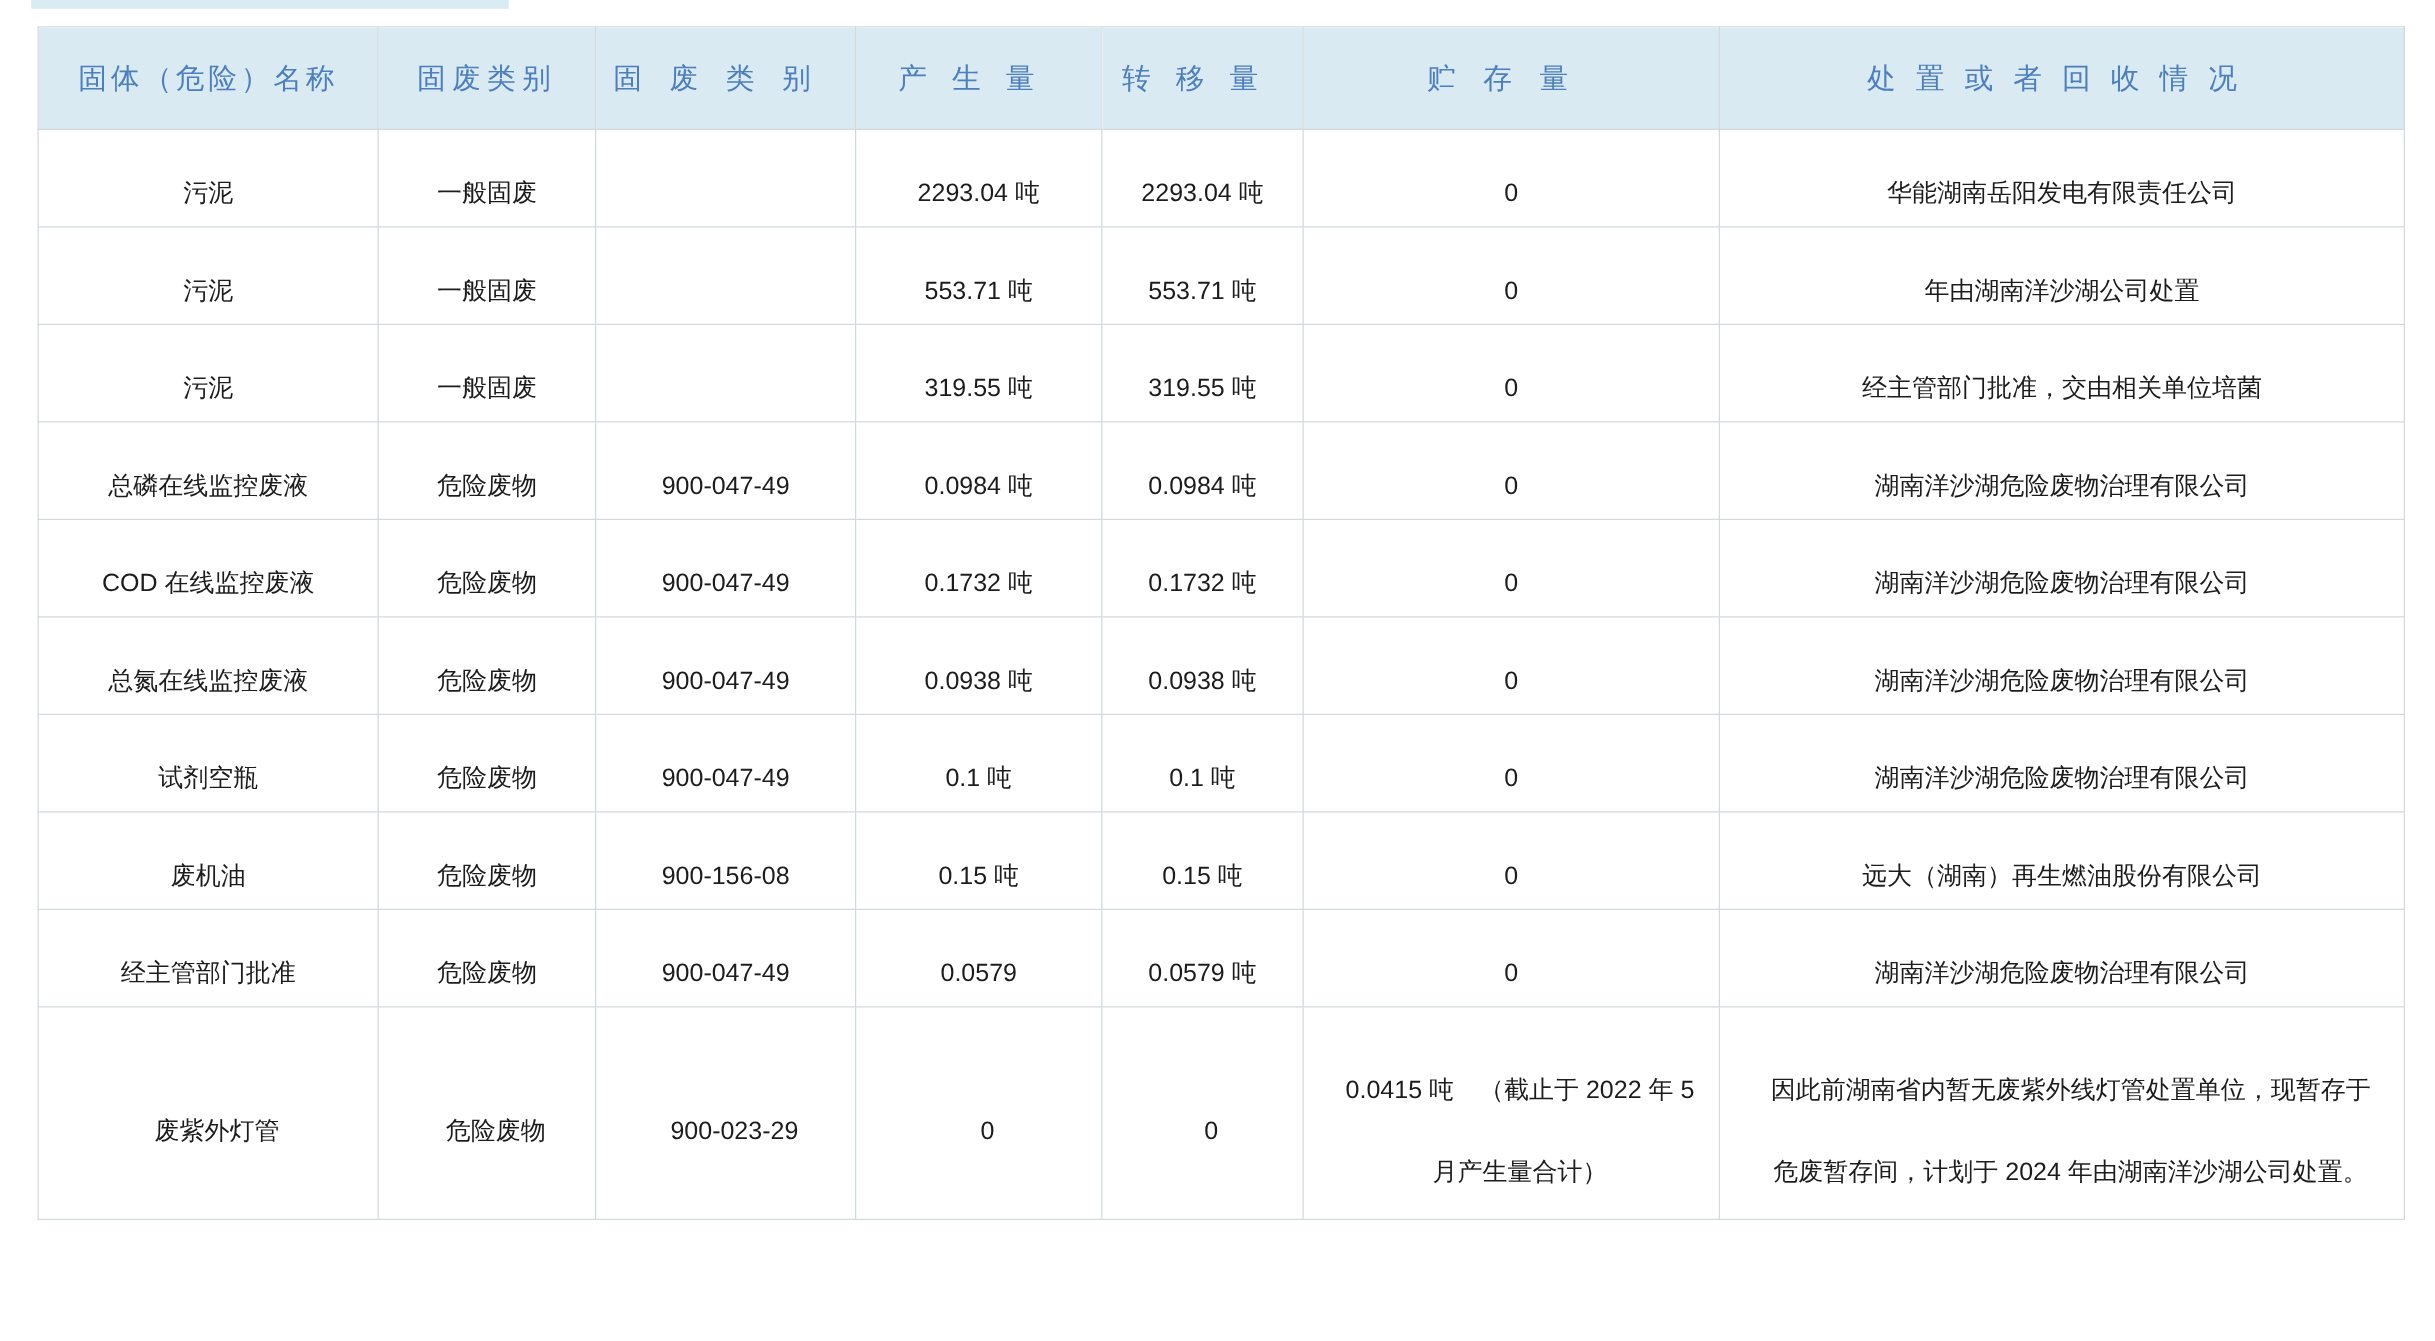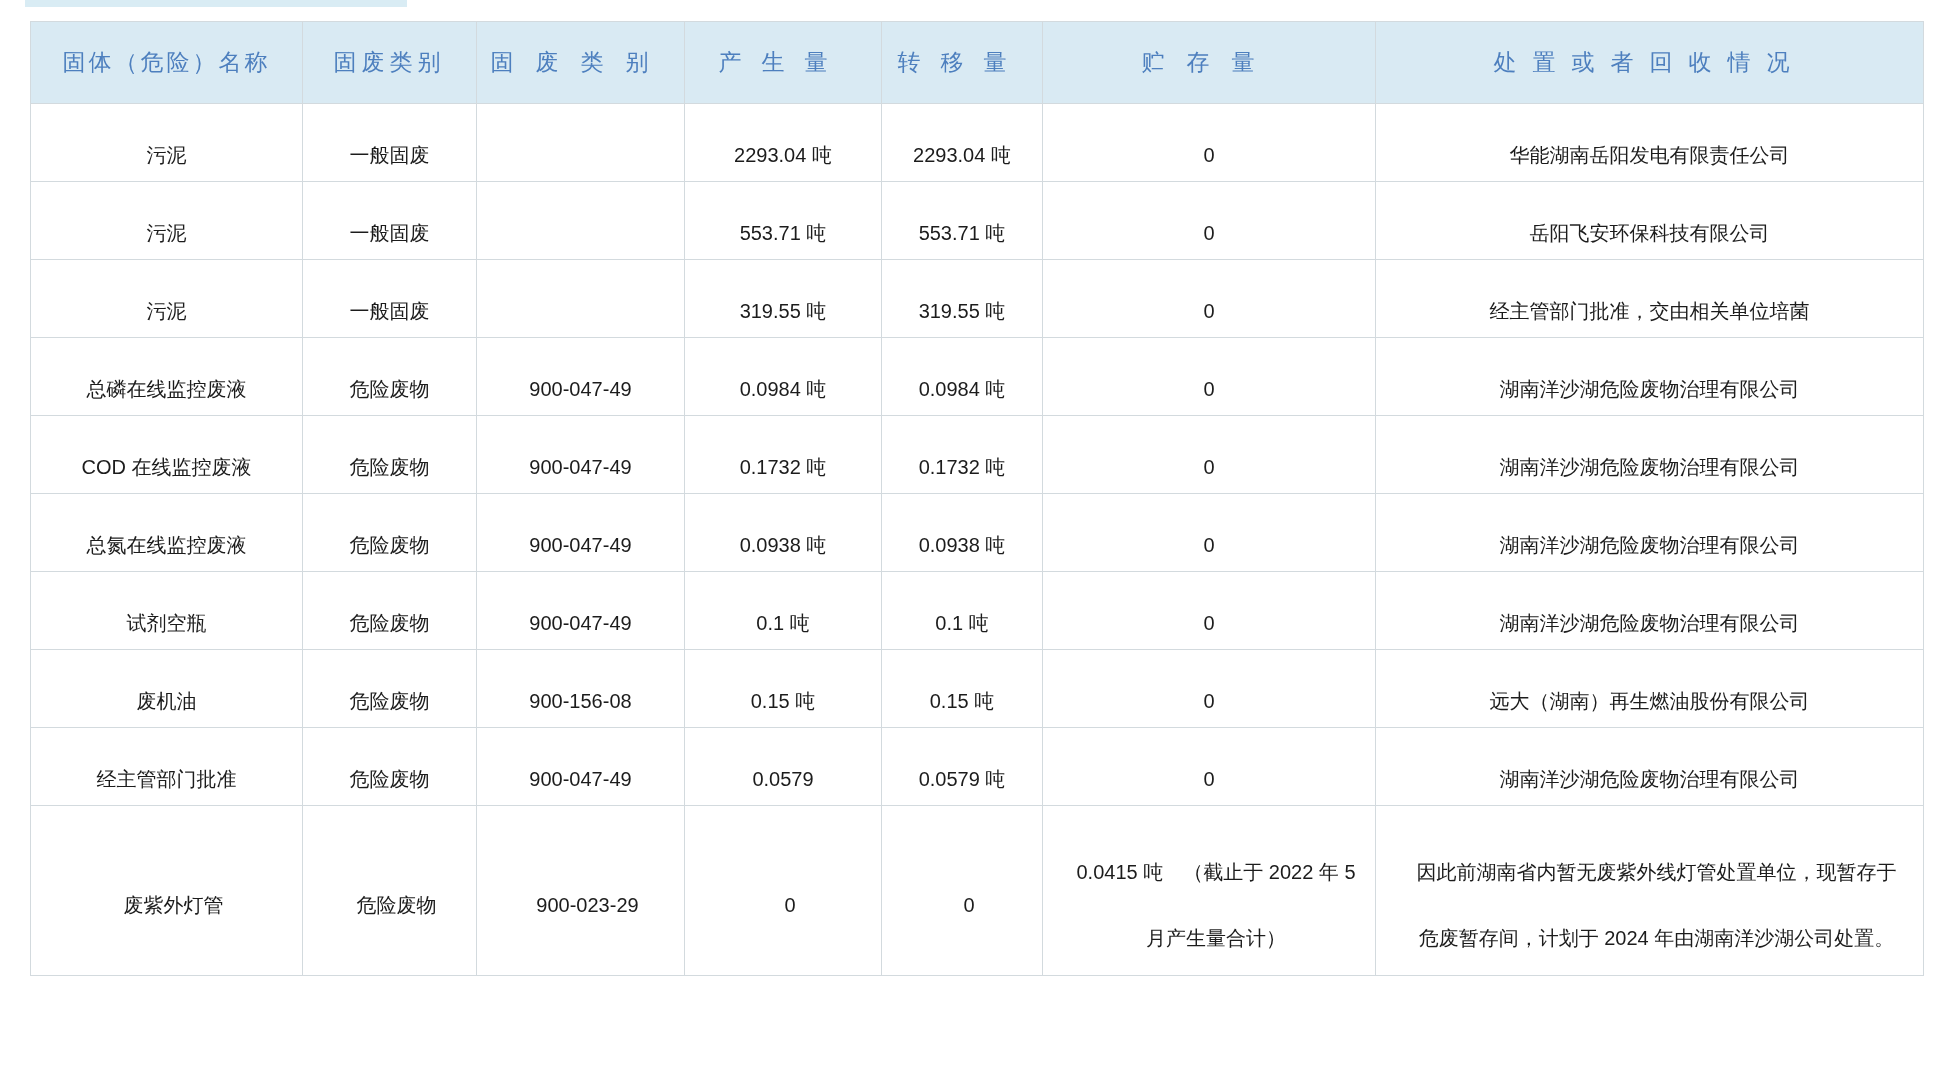--- a/index.html
+++ b/index.html
@@ -111,21 +111,21 @@
         <td>0</td>
         <td>华能湖南岳阳发电有限责任公司</td>
       </tr>
       <tr>
         <td>污泥</td>
         <td>一般固废</td>
         <td></td>
         <td>553.71 吨</td>
         <td>553.71 吨</td>
         <td>0</td>
-        <td>岳阳飞安环保科技有限公司</td>
+        <td>年由湖南洋沙湖公司处置</td>
       </tr>
       <tr>
         <td>污泥</td>
         <td>一般固废</td>
         <td></td>
         <td>319.55 吨</td>
         <td>319.55 吨</td>
         <td>0</td>
         <td>经主管部门批准，交由相关单位培菌</td>
       </tr>

